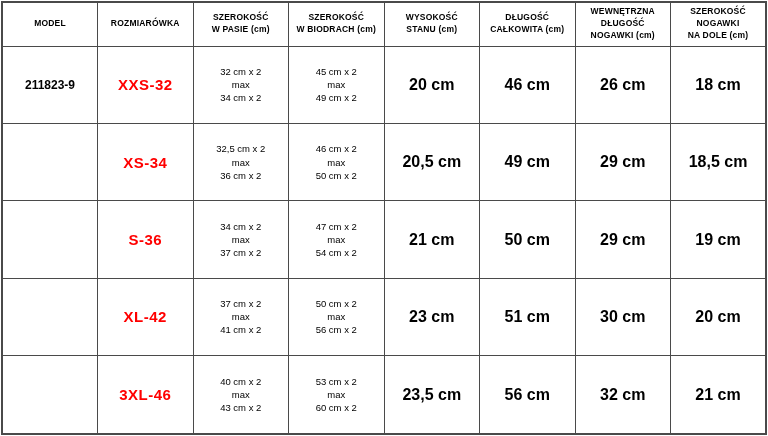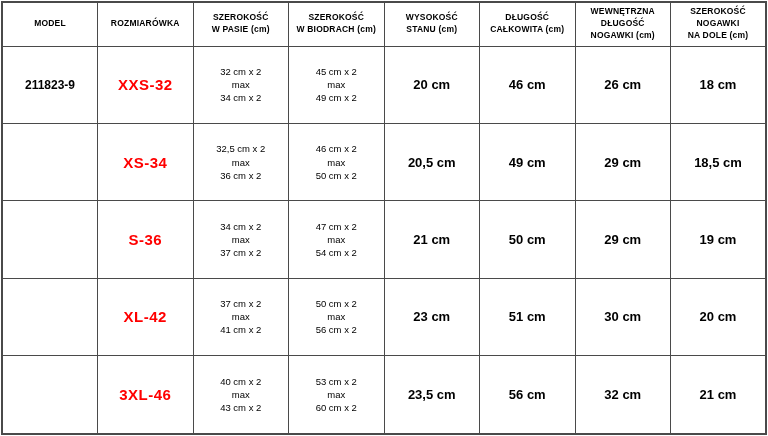--- a/index.html
+++ b/index.html
@@ -48,21 +48,21 @@
     font-weight: bold;
     letter-spacing: 0.5px;
   }
   .multi-cell {
     font-size: 9.5px;
     font-weight: normal;
     white-space: pre-line;
     line-height: 1.38;
   }
   .value-cell {
-    font-size: 13px;
+    font-size: 16px;
     font-weight: bold;
   }
 </style>
 </head>
 <body>
 
 <table class="size-table">
   <thead>
     <tr>
       <th>MODEL</th>

